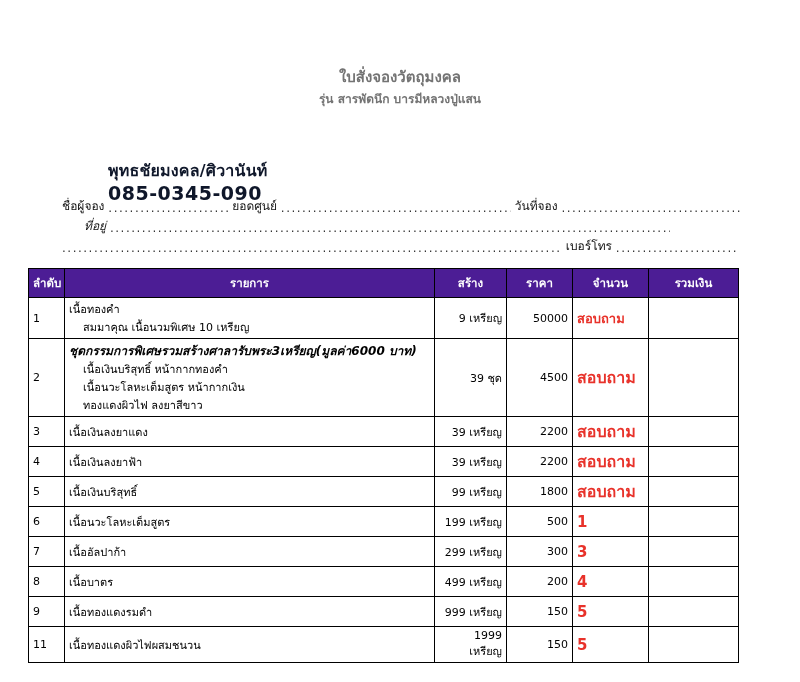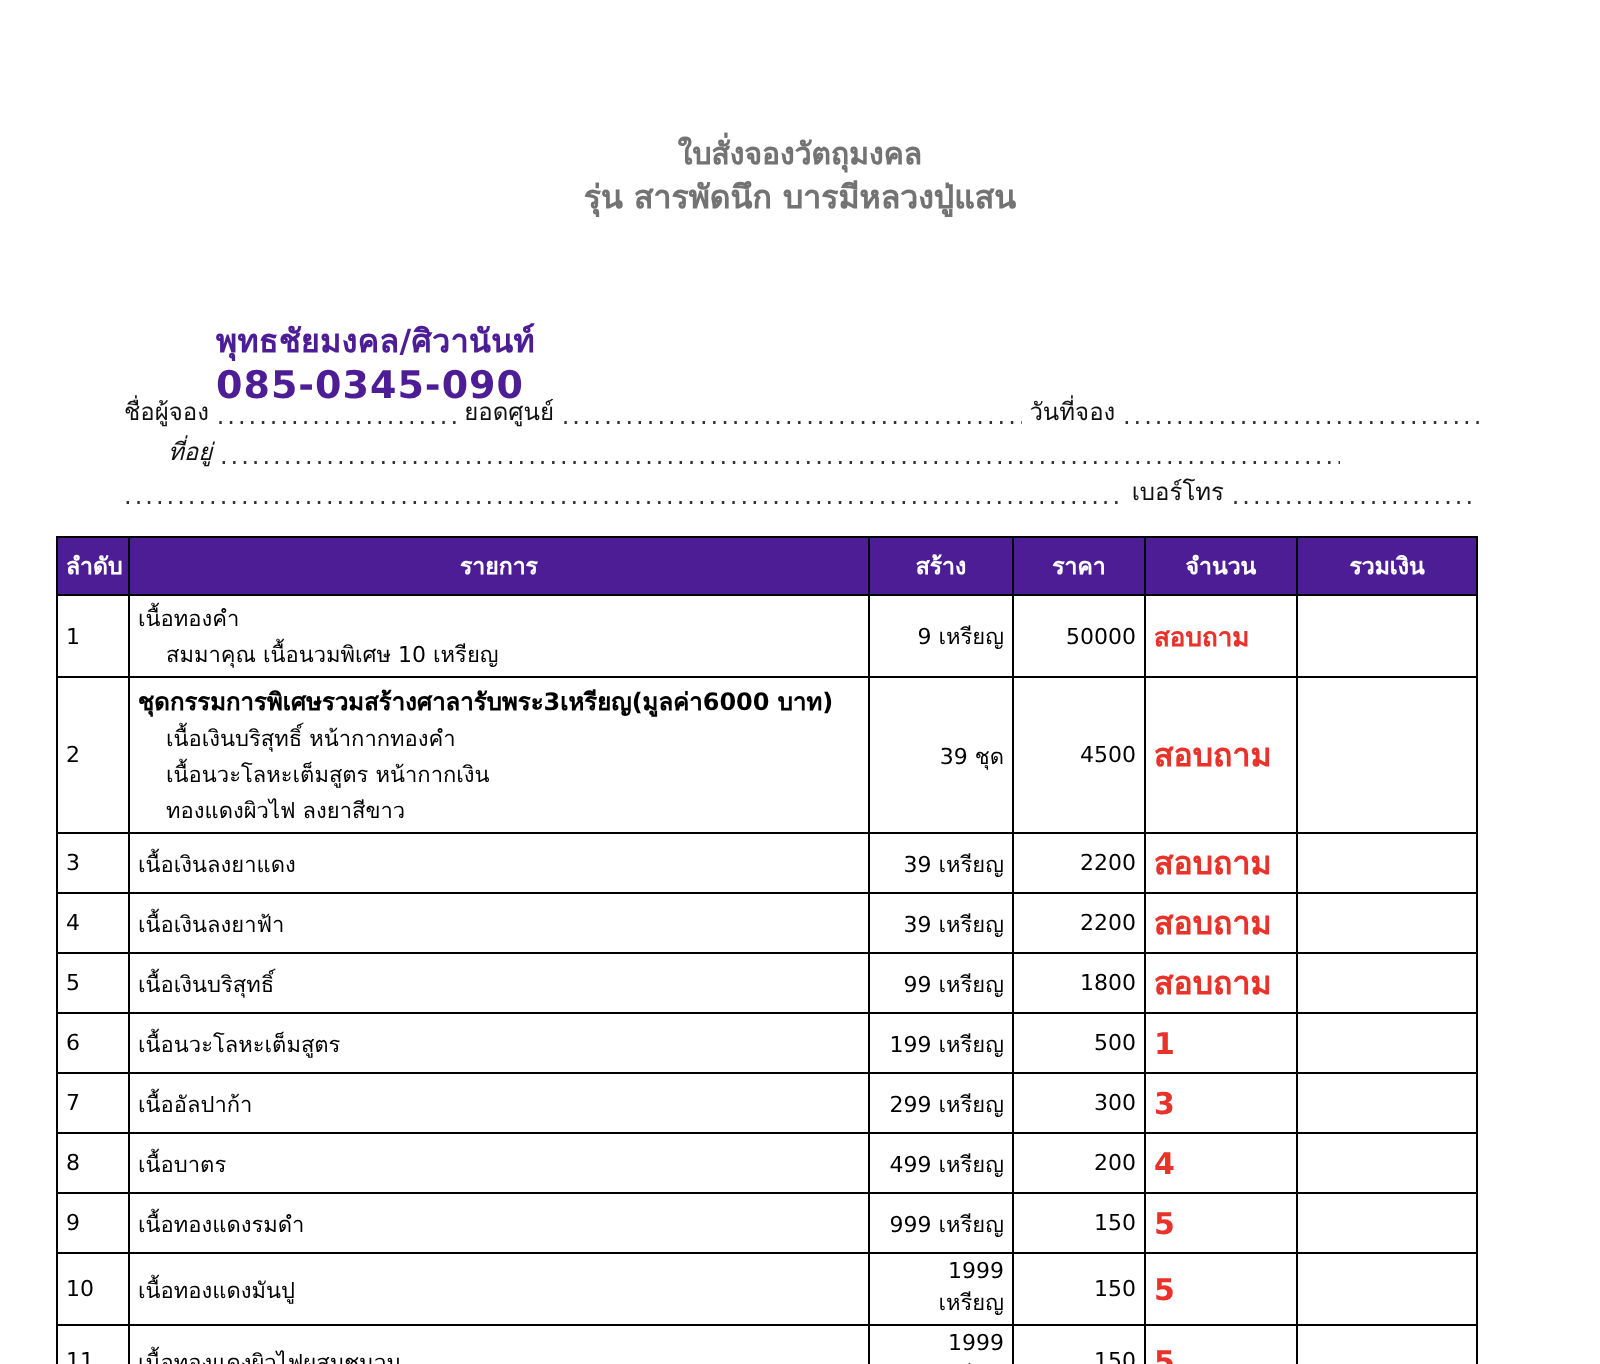--- a/index.html
+++ b/index.html
@@ -27,30 +27,30 @@
     padding-top: 66px;
   }
   .header .line {
     font-size: 14.5px;
     line-height: 22px;
     font-weight: bold;
     color: #737373;
     white-space: nowrap;
   }
   .header .line.l1 { font-size: 15px; }
-  .header .line.l2 { font-size: 16px; }
+  .header .line.l2 { font-size: 12px; }
   .header .line.l3 { font-size: 13.5px; font-weight: normal; }
   .header .line.l4 { font-size: 13.5px; font-weight: normal; }
 
   
   .red-note {
     position: absolute;
     left: 108px;
     top: 160px;
-    color: #4c1d95;
+    color: #0f172a;
     font-weight: bold;
     font-size: 16px;
     line-height: 22px;
     letter-spacing: 0.2px;
     z-index: 5;
   }
   .red-note .phone {
     font-size: 19px;
     letter-spacing: 0.5px;
   }
@@ -129,20 +129,21 @@
     font-weight: bold;
     font-size: 13px;
   }
   .qty-red.big { font-size: 16px; }
   .qty-red.num { font-size: 15px; }
 
   .item-title {
     font-weight: bold;
     font-size: 12px;
     display: block;
+    font-style: italic;
   }
   .item-sub {
     display: block;
     font-size: 11px;
     padding-left: 14px;
   }
   .item-sub.first { padding-left: 0; }
   .row-tall td { height: 34px; }
   .row-norm td { height: 25px; }
   .row-big td  { height: 62px; }
@@ -291,36 +292,26 @@
             <td class="no">9</td>
             <td class="item">
               <span class="item-sub first">เนื้อทองแดงรมดำ</span>
             </td>
             <td class="make">999 เหรียญ</td>
             <td class="price">150</td>
             <td class="qty"><span class="qty-red num">5</span></td>
             <td class="total"></td>
           </tr>
           <tr class="row-norm">
-            <td class="no">10</td>
-            <td class="item">
-              <span class="item-sub first">เนื้อทองแดงมันปู</span>
+            <td class="no">11</td>
+            <td class="item">
+              <span class="item-sub first">เนื้อทองแดงผิวไฟผสมชนวน</span>
             </td>
             <td class="make">1999 เหรียญ</td>
             <td class="price">150</td>
             <td class="qty"><span class="qty-red num">5</span></td>
             <td class="total"></td>
           </tr>
-          <tr class="row-norm">
-            <td class="no">11</td>
-            <td class="item">
-              <span class="item-sub first">เนื้อทองแดงผิวไฟผสมชนวน</span>
-            </td>
-            <td class="make">1999 เหรียญ</td>
-            <td class="price">150</td>
-            <td class="qty"><span class="qty-red num">5</span></td>
-            <td class="total"></td>
-          </tr>
         </tbody>
     </table>
   </div>
 
 </div>
 
 </body></html>

